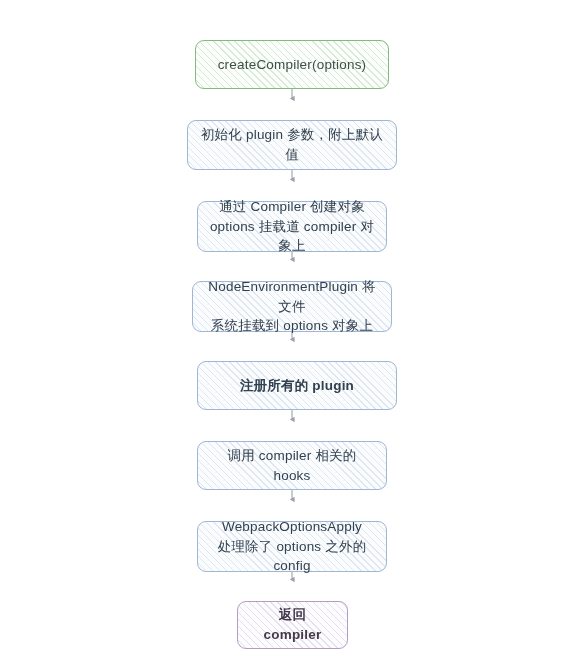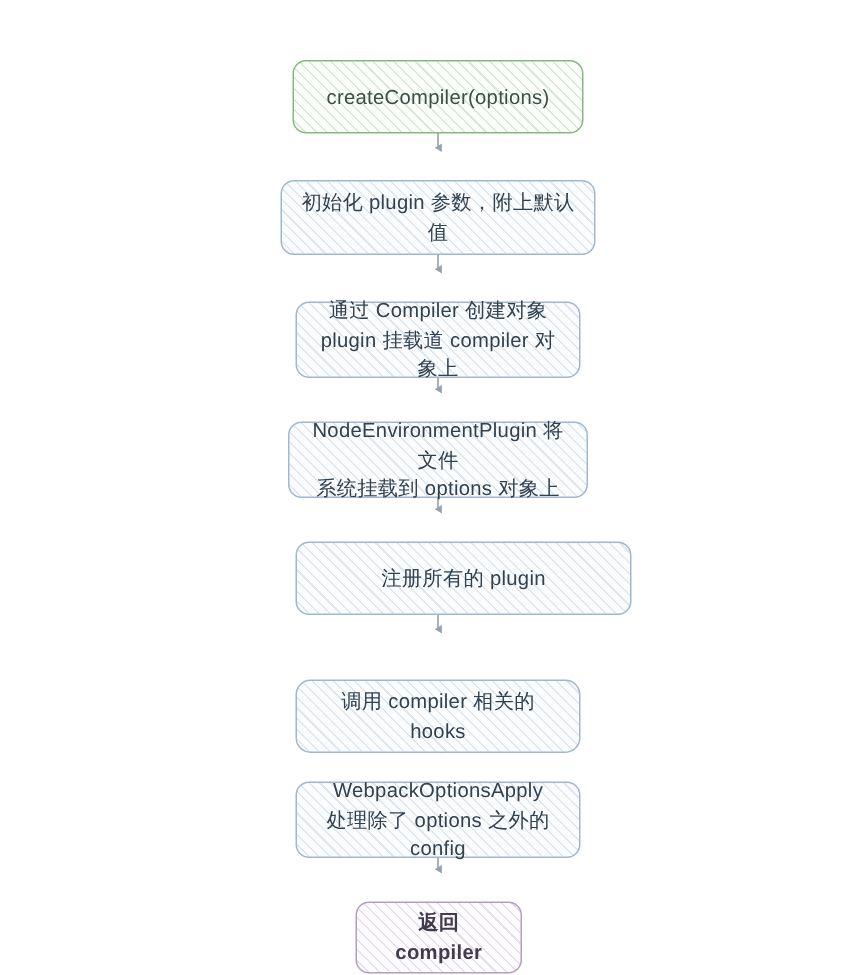--- a/index.html
+++ b/index.html
@@ -116,23 +116,23 @@
         <line x1="292" y1="390" x2="292" y2="419.5" stroke="#9aa3ab" stroke-width="1.1" marker-end="url(#arrowhead)"></line>
         <line x1="292" y1="470" x2="292" y2="499.5" stroke="#9aa3ab" stroke-width="1.1" marker-end="url(#arrowhead)"></line>
         <line x1="292" y1="552" x2="292" y2="579.5" stroke="#9aa3ab" stroke-width="1.1" marker-end="url(#arrowhead)"></line>
       </g>
   </svg>
 
   <div id="nodes-group">
       <div class="node green" style="left: 195px; top: 20px; width: 194px; height: 49px;"><span class="node-label">createCompiler(options)</span></div>
       <div class="node blue" style="left: 187px; top: 100px; width: 210px; height: 50px;"><span class="node-label">初始化 plugin 参数，附上默认值</span></div>
       <div class="node blue" style="left: 197px; top: 181px; width: 190px; height: 51px;"><span class="node-label">通过 Compiler 创建对象
-plugin 挂载道 compiler 对象上</span></div>
+options 挂载道 compiler 对象上</span></div>
       <div class="node blue" style="left: 192px; top: 261px; width: 200px; height: 51px;"><span class="node-label">NodeEnvironmentPlugin 将文件
 系统挂载到 options 对象上</span></div>
-      <div class="node blue" style="left: 197px; top: 341px; width: 224px; height: 49px;"><span class="node-label">注册所有的 plugin</span></div>
-      <div class="node blue" style="left: 197px; top: 433px; width: 190px; height: 49px; border-radius: 10px;"><span class="node-label">调用 compiler 相关的 hooks</span></div>
+      <div class="node blue" style="left: 197px; top: 341px; width: 200px; height: 49px; font-weight: bold;"><span class="node-label">注册所有的 plugin</span></div>
+      <div class="node blue" style="left: 197px; top: 421px; width: 190px; height: 49px;"><span class="node-label">调用 compiler 相关的 hooks</span></div>
       <div class="node blue" style="left: 197px; top: 501px; width: 190px; height: 51px;"><span class="node-label">WebpackOptionsApply
 处理除了 options 之外的 config</span></div>
       <div class="node purple" style="left: 237px; top: 581px; width: 111px; height: 48px; font-weight: bold;"><span class="node-label">返回 compiler</span></div>
     </div>
 
 </div>
 
 </body></html>

